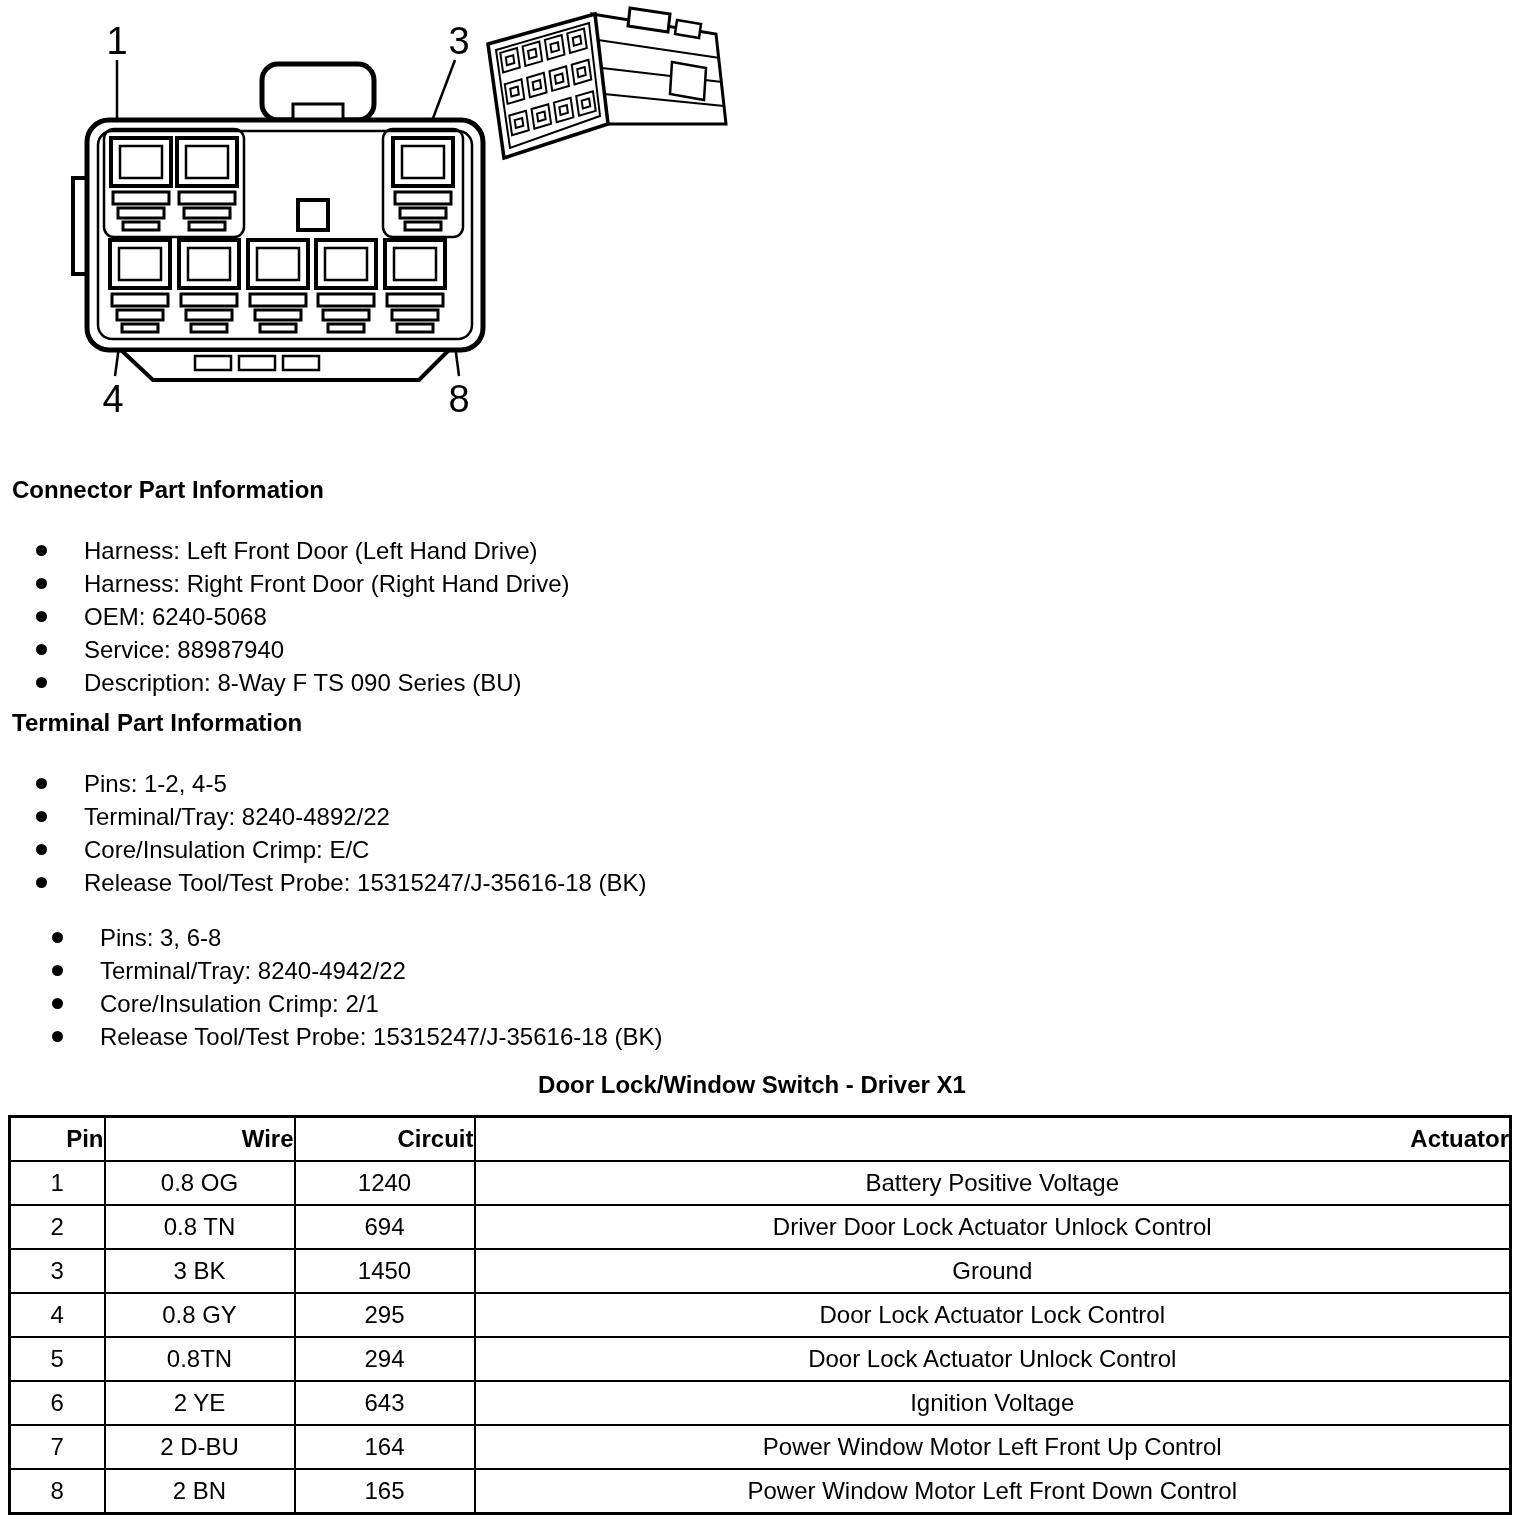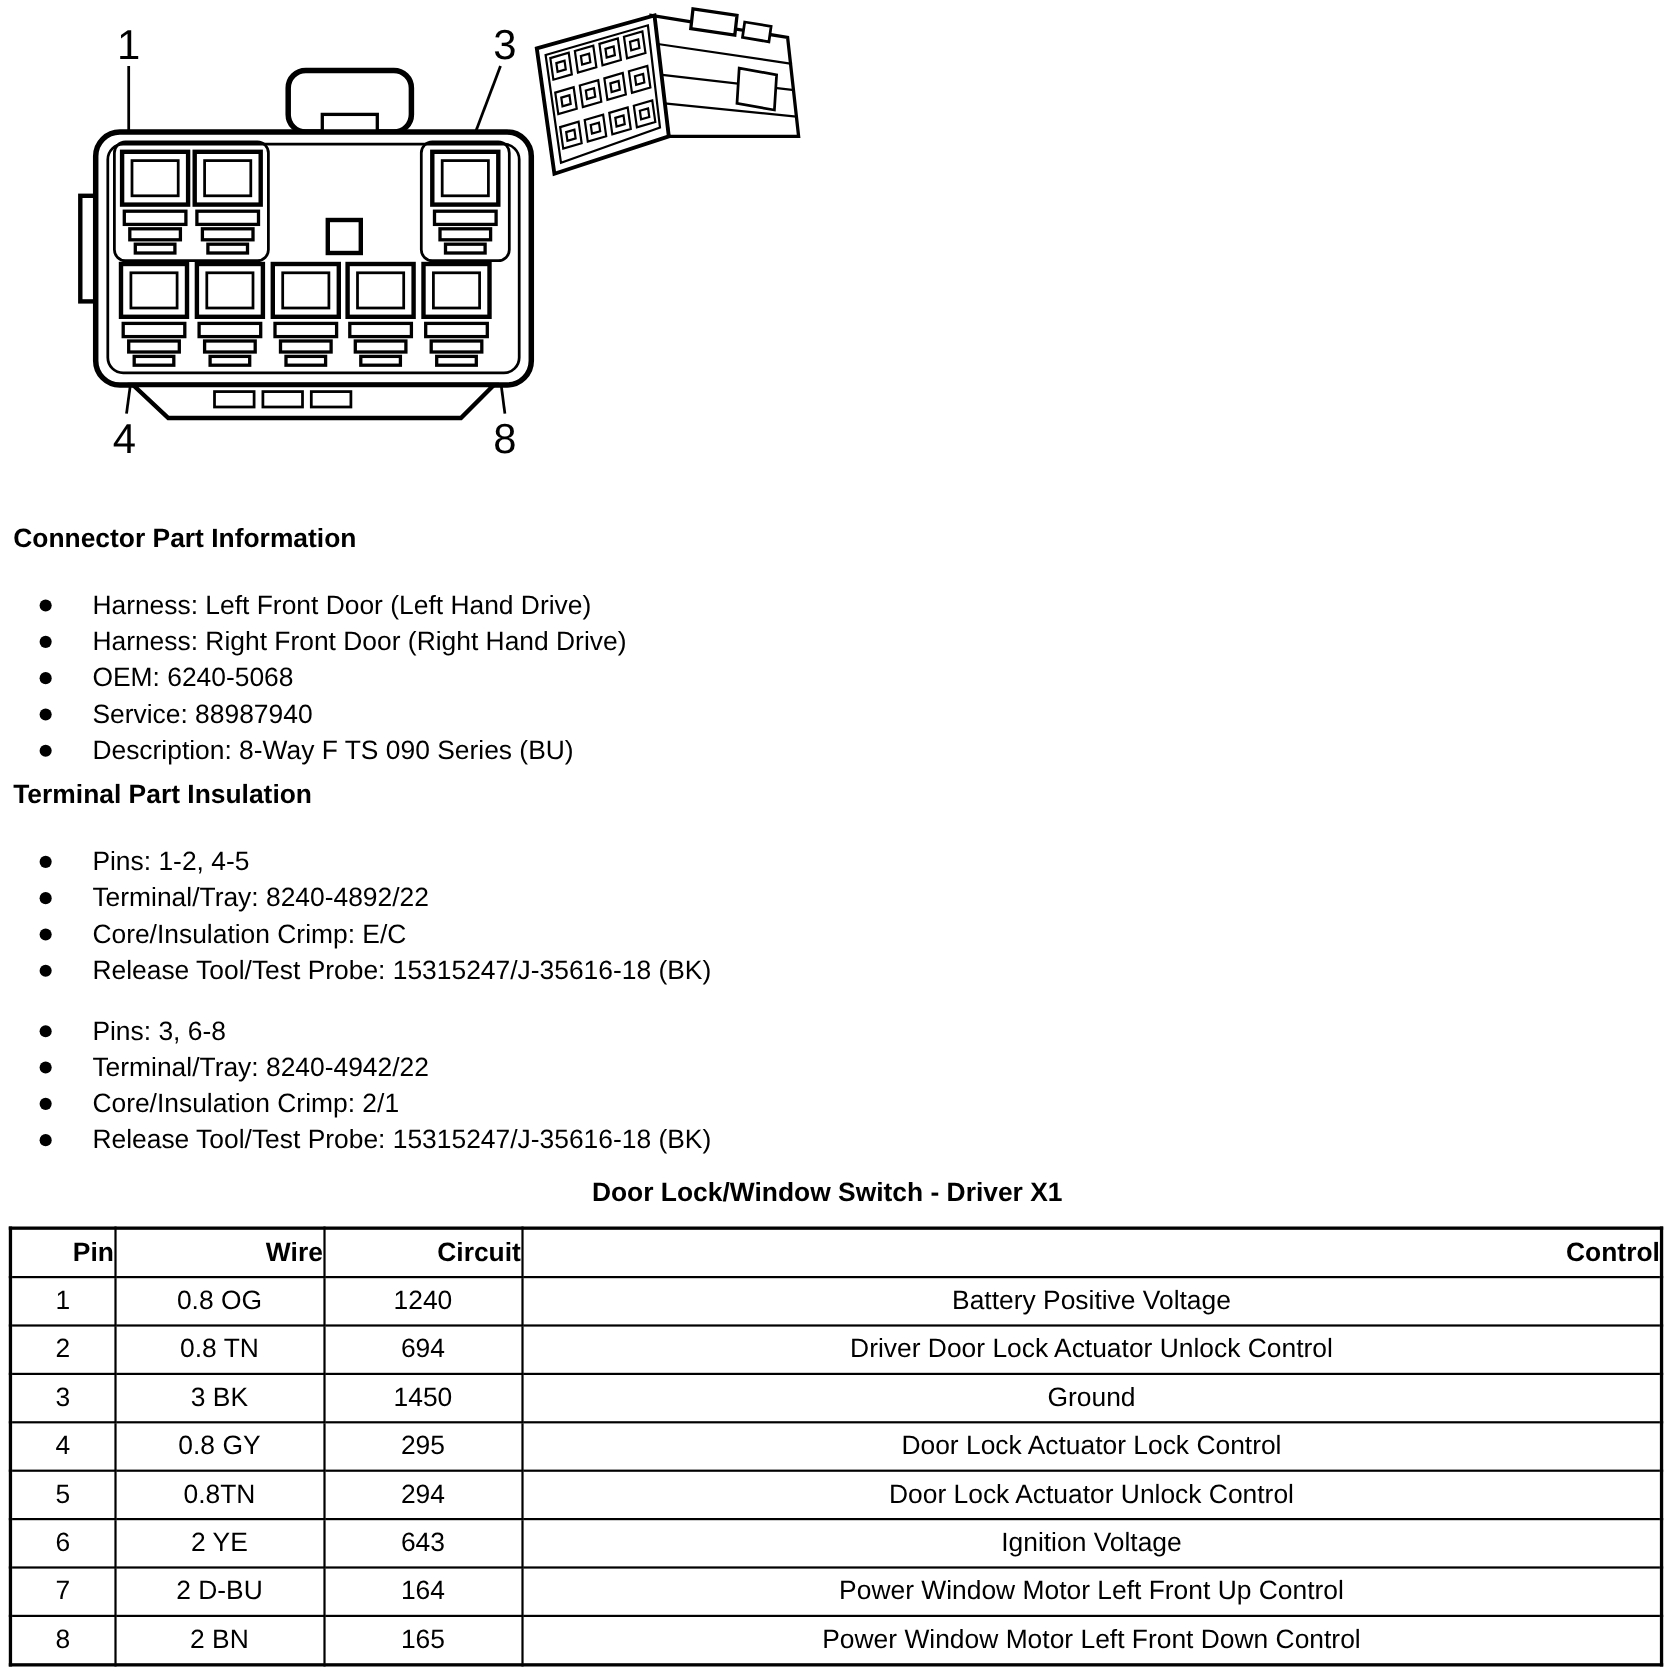--- a/index.html
+++ b/index.html
@@ -5,21 +5,21 @@
   html,body{margin:0;padding:0;background:#fff;color:#000;}
   body{width:1520px;height:1516px;position:relative;font-family:"Liberation Sans",sans-serif;overflow:hidden;}
   svg{display:block;}
   .front-view{position:absolute;left:25px;top:8px;width:470px;height:415px;}
   .persp-view{position:absolute;left:480px;top:6px;width:255px;height:172px;}
   .content{position:absolute;left:0;top:476px;width:1520px;}
   .section-heading{font-size:24px;font-weight:700;margin:0 0 30px 12px;}
   .section-heading.second{margin-top:10px;}
   ul.bullets{list-style:none;margin:0;padding:0;}
   ul.bullets li{position:relative;padding-left:84px;font-size:24px;line-height:33px;}
-  ul.bullets.gap-before{margin-top:22px;}
+  ul.bullets.gap-before{margin-top:22px;margin-left:16px;}
   .dot{position:absolute;left:36px;top:11px;width:11px;height:11px;border-radius:50%;background:#000;}
   .table-title{font-size:24px;font-weight:700;text-align:center;margin:18px 16px 0 0;}
   table.pin-table{border-collapse:collapse;table-layout:fixed;width:1504px;margin:16px auto 0 auto;border:3px solid #000;font-size:24px;}
   table.pin-table th, table.pin-table td{border:2px solid #000;height:42px;padding:0;overflow:hidden;white-space:nowrap;}
   table.pin-table th{font-weight:700;text-align:right;font-size:24px;}
   td.c{text-align:center;}
   td.fn{text-align:center;padding-left:6px;}
 </style>
 </head>
 <body>
@@ -110,21 +110,21 @@
 
   <div class="section-heading">Connector Part Information</div>
   <ul class="bullets">
     <li><span class="dot"></span><span>Harness: Left Front Door (Left Hand Drive)</span></li>
     <li><span class="dot"></span><span>Harness: Right Front Door (Right Hand Drive)</span></li>
     <li><span class="dot"></span><span>OEM: 6240-5068</span></li>
     <li><span class="dot"></span><span>Service: 88987940</span></li>
     <li><span class="dot"></span><span>Description: 8-Way F TS 090 Series (BU)</span></li>
   </ul>
 
-  <div class="section-heading second">Terminal Part Insulation</div>
+  <div class="section-heading second">Terminal Part Information</div>
   <ul class="bullets">
     <li><span class="dot"></span><span>Pins: 1-2, 4-5</span></li>
     <li><span class="dot"></span><span>Terminal/Tray: 8240-4892/22</span></li>
     <li><span class="dot"></span><span>Core/Insulation Crimp: E/C</span></li>
     <li><span class="dot"></span><span>Release Tool/Test Probe: 15315247/J-35616-18 (BK)</span></li>
   </ul>
   <ul class="bullets gap-before">
     <li><span class="dot"></span><span>Pins: 3, 6-8</span></li>
     <li><span class="dot"></span><span>Terminal/Tray: 8240-4942/22</span></li>
     <li><span class="dot"></span><span>Core/Insulation Crimp: 2/1</span></li>
@@ -138,21 +138,21 @@
       <col style="width:95px">
         <col style="width:190px">
         <col style="width:180px">
         <col>
     </colgroup>
     <thead>
       <tr>
         <th>Pin</th>
         <th>Wire</th>
         <th>Circuit</th>
-        <th>Control</th>
+        <th>Actuator</th>
       </tr>
     </thead>
     <tbody>
       <tr>
         <td class="c">1</td>
         <td class="c">0.8 OG</td>
         <td class="c">1240</td>
         <td class="fn">Battery Positive Voltage</td>
       </tr>
       <tr>

